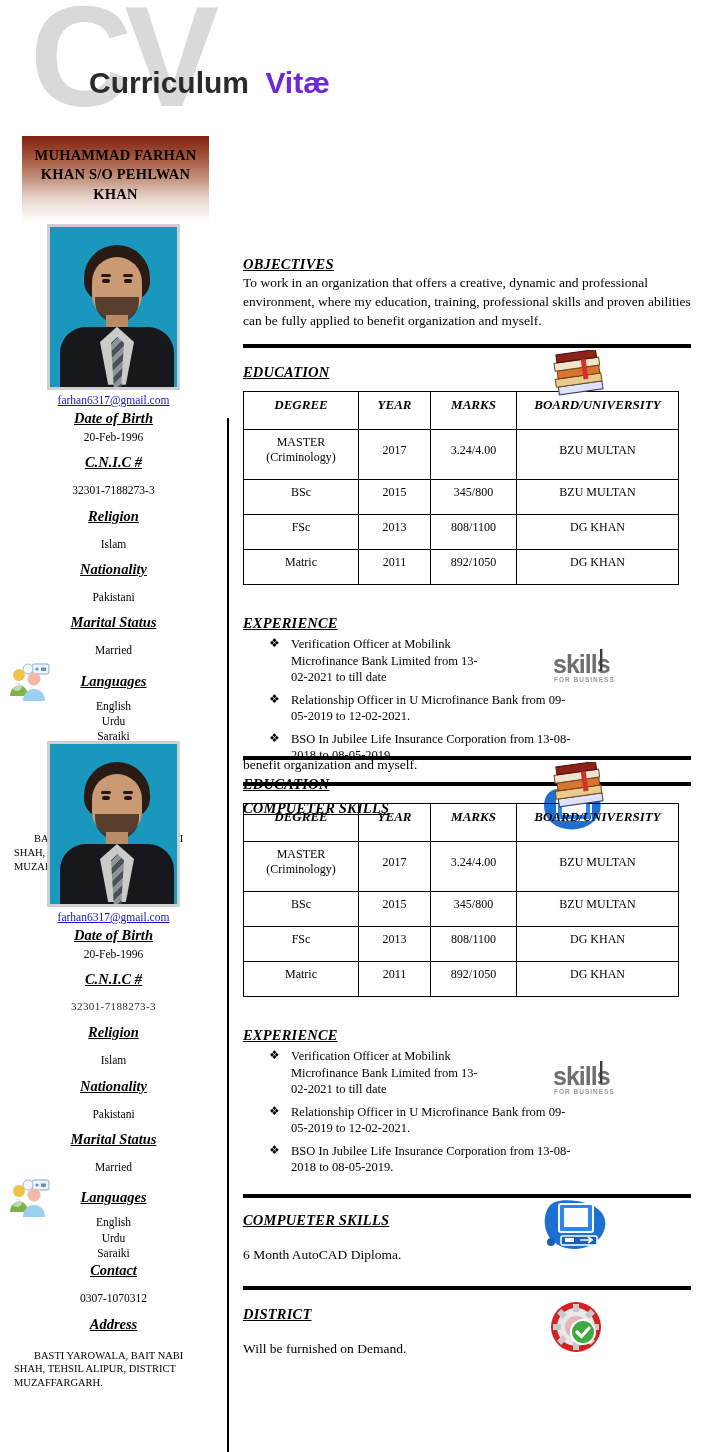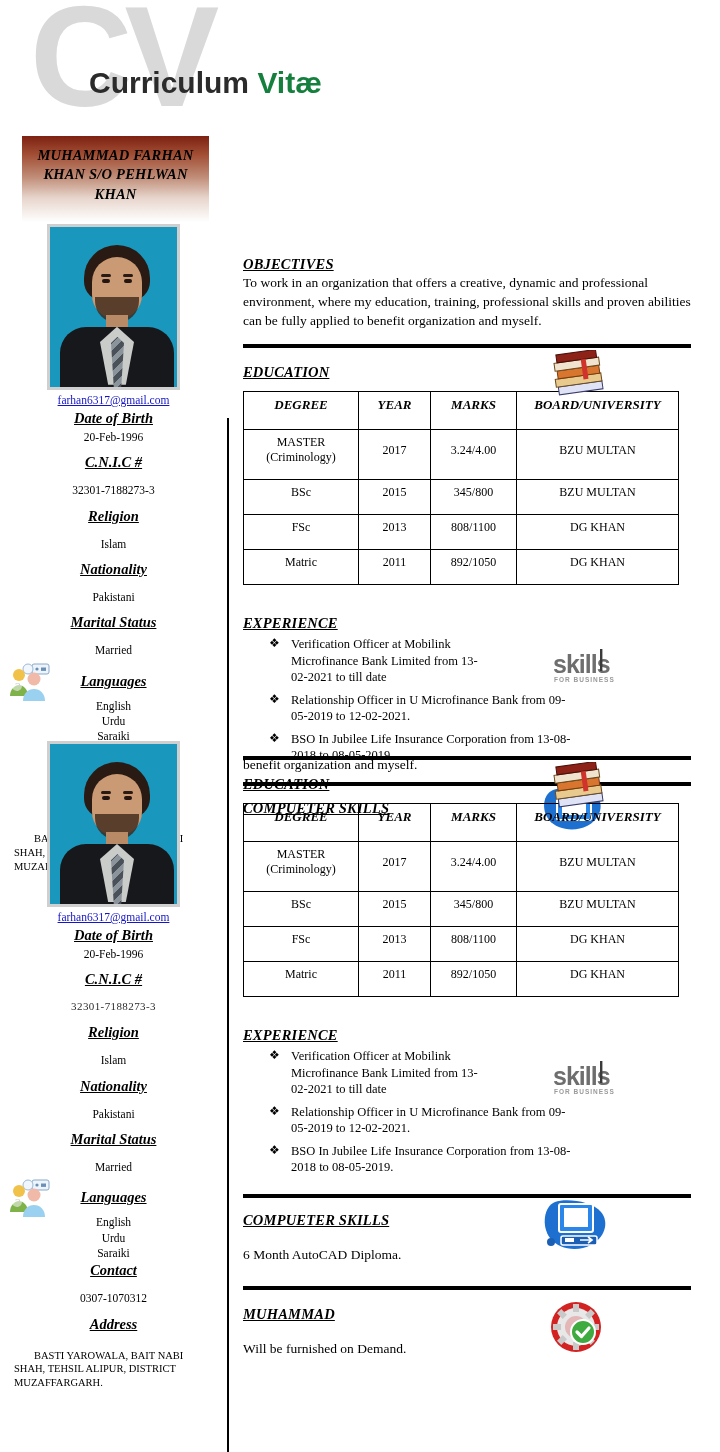--- a/index.html
+++ b/index.html
@@ -19,21 +19,21 @@
     font-weight: bold; font-size: 142px; line-height: 1;
     color: #d9d9d9; letter-spacing: -8px; user-select: none;
   }
   .cv-title {
     position: absolute; left: 89px; top: 68px;
     font-family: "Liberation Sans", sans-serif;
     font-weight: bold; font-size: 30px; line-height: 1;
     white-space: nowrap;
   }
   .cv-title .t1 { color: #2b2b2b; }
-  .cv-title .t2 { color: #15803d; }
+  .cv-title .t2 { color: #6d28d9; margin-left: 8px; }
 
   
   .body-cols { position: relative; }
   .vdivider {
     position: absolute; left: 227px; top: 290px;
     width: 2px; height: 1162px; background: #000;
   }
 
   
   .sidebar {
@@ -41,21 +41,21 @@
     text-align: center;
   }
   .name-block {
     margin: 8px 18px 0 22px;
     background: linear-gradient(180deg,#7e2112 0%, #a24f35 22%, #c08d78 48%, #e7d5cc 72%, #ffffff 100%);
     padding: 10px 4px 18px 4px;
   }
   .name-block .nm {
     font-family: "Liberation Serif", serif;
     font-weight: bold; font-size: 14.5px; line-height: 1.33;
-    color: #000; letter-spacing: .2px; font-style: italic;
+    color: #000; letter-spacing: .2px;
   }
   .photo-wrap { margin: 2px auto 0 auto; width: 133px; }
   .photo {
     width: 133px; height: 166px;
     border: 3px solid #cfcfcf;
     background: #1a97bd;
     position: relative; overflow: hidden;
   }
   
   .ph-hair { position:absolute; left:34px; top:18px; width:66px; height:56px;
@@ -459,21 +459,21 @@
         <rect x="22" y="38" width="36" height="9" rx="2" fill="#1b5fb5" stroke="#fff" stroke-width="1.5"></rect>
         <rect x="26" y="40" width="9" height="4" fill="#fff"></rect>
         <path d="M41 42h11M49 39l4 3-4 3" stroke="#fff" stroke-width="1.6" fill="none"></path>
         <circle cx="12" cy="44" r="4" fill="#1b5fb5"></circle>
       </svg>
       <div class="para" style="margin-top:16px">6 Month AutoCAD Diploma.</div>
     </div>
     <div class="rule" style="margin-top:22px"></div>
 
     <div style="margin-top:16px; position:relative">
-      <div class="sec-head">MUHAMMAD</div>
+      <div class="sec-head">DISTRICT</div>
       <svg class="icon-abs" style="left:306px; top:-6px" width="54" height="54" viewBox="0 0 54 54">
         <circle cx="27" cy="27" r="25" fill="#d32222"></circle>
         <circle cx="27" cy="27" r="19" fill="#e8e8e8"></circle>
         <g fill="#c9c9c9">
           <rect x="24" y="4" width="6" height="8"></rect>
             <rect x="24" y="42" width="6" height="8"></rect>
           <rect x="4" y="24" width="8" height="6"></rect>
             <rect x="42" y="24" width="8" height="6"></rect>
           <rect x="10" y="10" width="6" height="8" transform="rotate(-45 13 14)"></rect>
           <rect x="38" y="36" width="6" height="8" transform="rotate(-45 41 40)"></rect>

